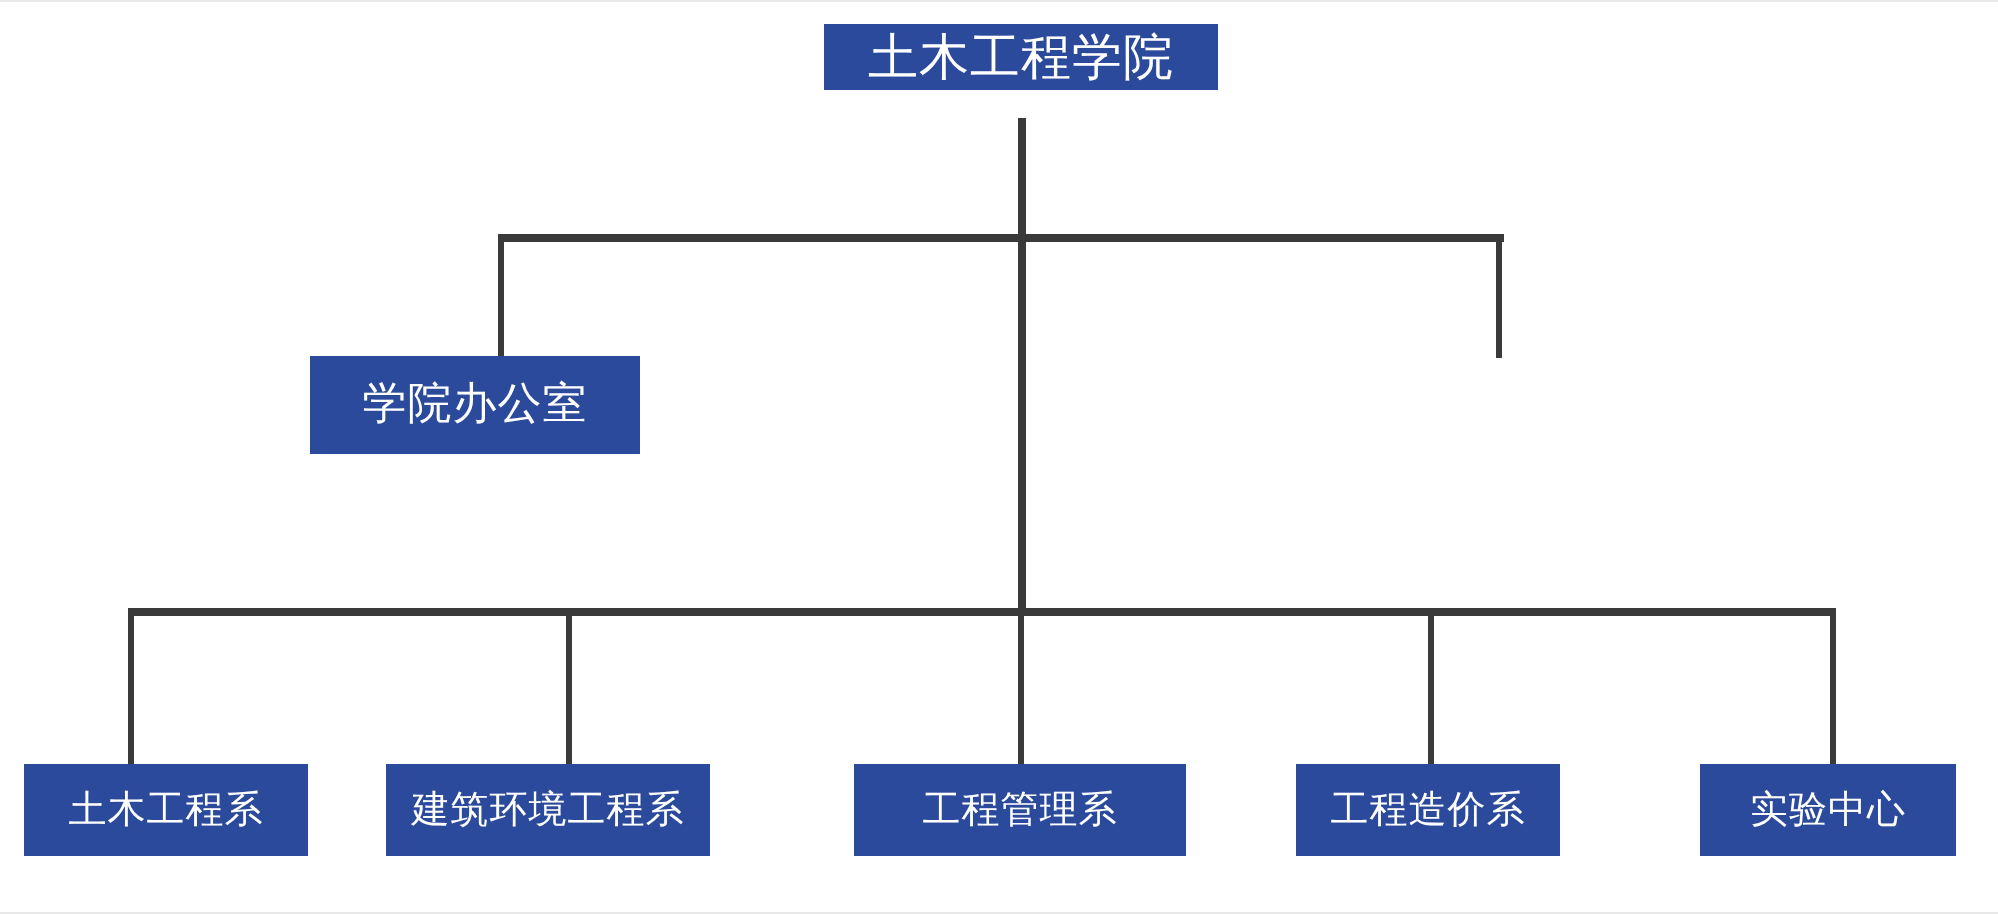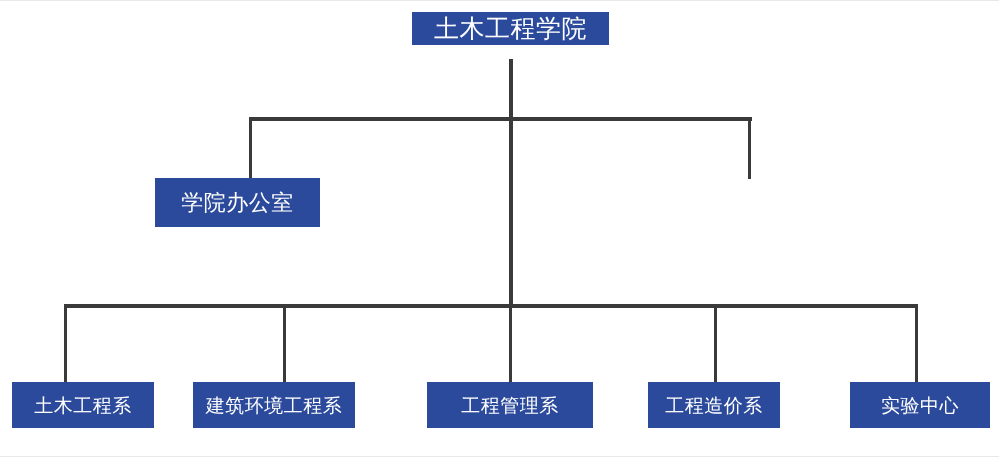--- a/index.html
+++ b/index.html
@@ -53,21 +53,21 @@
   .node.level2.l2-1 { left: 650px; }
   .node.level3 {
     top: 381px;
     height: 46px;
     font-size: 19px;
   }
   .node.level3.l3-0 { left: 12px;  width: 142px; }
   .node.level3.l3-1 { left: 193px; width: 162px; }
   .node.level3.l3-2 { left: 427px; width: 166px; }
   .node.level3.l3-3 { left: 648px; width: 132px; }
-  .node.level3.l3-4 { left: 850px; width: 140px; }
+  .node.level3.l3-4 { left: 850px; width: 128px; }
 
   .conn {
     position: absolute;
     background: #3A3A3A;
     z-index: 1;
   }
   .conn.v { width: 4px; }
   .conn.v-thin { width: 3px; }
   .conn.h { height: 4px; }
 

